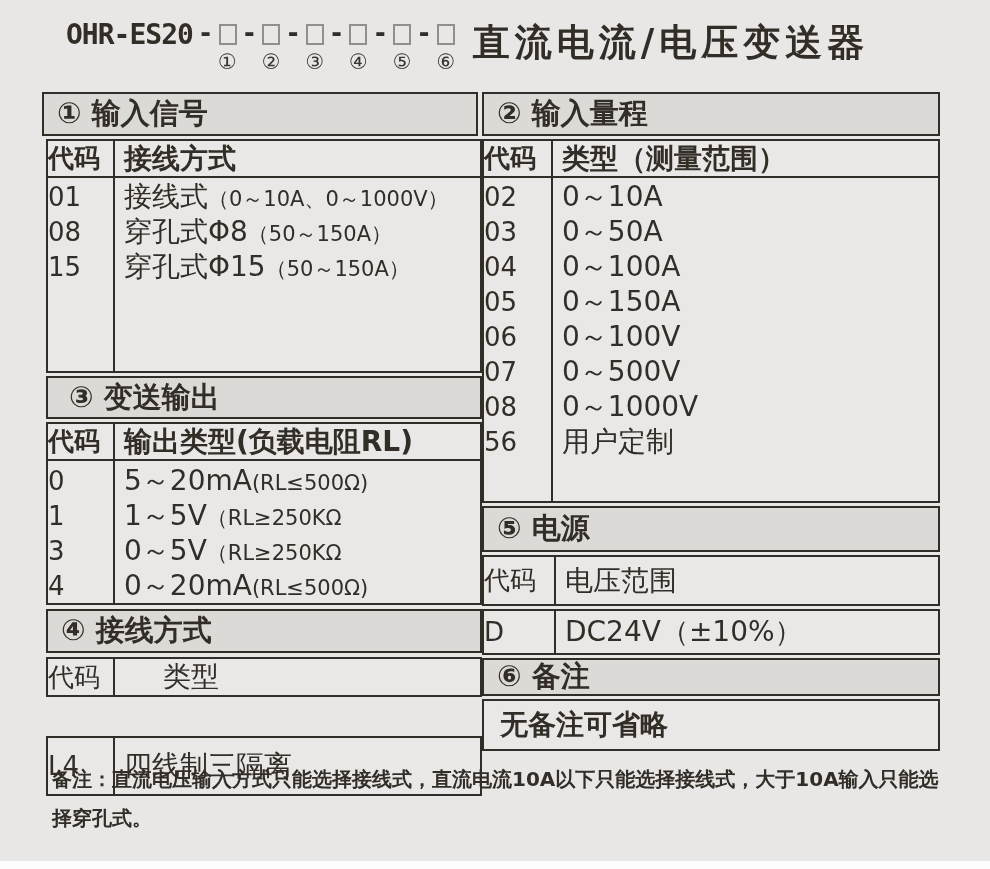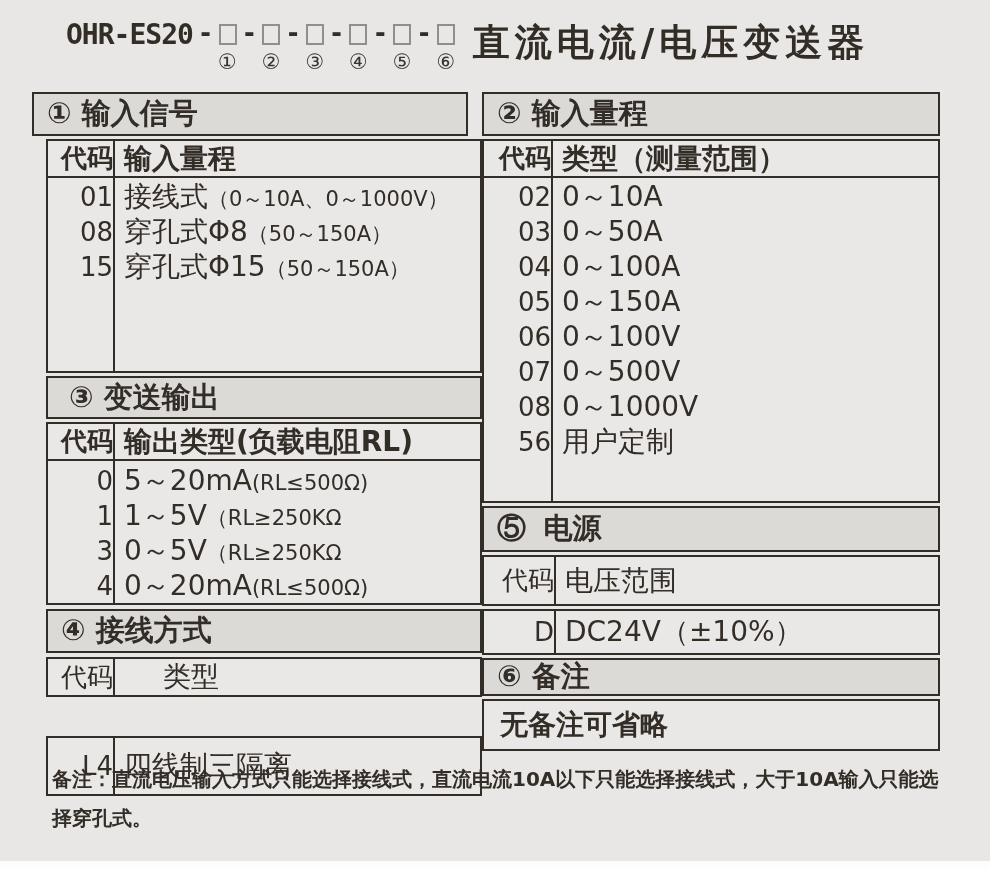--- a/index.html
+++ b/index.html
@@ -21,21 +21,21 @@
          display:flex;align-items:center;padding-left:13px;font-size:29px;font-weight:bold;white-space:nowrap;}
   .sec-b{position:absolute;background:#eae8e6;border:2px solid #332d28;box-sizing:border-box;}
   .vline{position:absolute;top:0;bottom:0;width:2px;background:#332d28;}
   .vl65{left:65px;} .vl67{left:67px;} .vl70{left:70px;}
 
   .subhead{display:flex;align-items:center;height:37px;border-bottom:2px solid #332d28;
            box-sizing:border-box;font-weight:bold;}
   .colhead{font-size:28px;white-space:nowrap;}
   .roww{display:flex;align-items:center;height:35px;font-weight:normal;}
   .fullh{height:100%;}
-  .codec{flex:none;text-align:right;font-size:26px;}
+  .codec{flex:none;text-align:left;font-size:26px;}
   .w65{width:65px;} .w67{width:67px;} .w70{width:70px;}
   .typec{flex:1;padding-left:11px;font-size:28px;white-space:nowrap;}
   .rng{font-size:21px;}
   .pad50{padding-left:50px;}
   .mt1{margin-top:1px;} .mt2{margin-top:2px;}
 
   .remark-body{display:flex;align-items:center;padding-left:16px;font-size:28px;font-weight:bold;}
 
   .footnote{position:absolute;left:52px;top:760px;width:888px;
             font-size:20px;line-height:39px;font-weight:bold;color:#332d28;}
@@ -81,28 +81,28 @@
 
     <span class="dash">-</span>
     <span class="slot">
       <span class="box"></span>
       <span class="slot-num">⑥</span>
     </span>
 
     <span class="product">直流电流/电压变送器</span>
   </div>
 
-  <div class="sec-h" style="left:32px;top:92px;width:436px;height:44px;">
+  <div class="sec-h" style="left:42px;top:92px;width:436px;height:44px;">
     <span>① 输入信号</span>
   </div>
   <div class="sec-b" style="left:46px;top:139px;width:436px;height:234px;">
     <div class="vline vl65"></div>
     <div class="subhead">
       <span class="codec w65 colhead">代码</span>
-      <span class="typec colhead">输入量程</span>
+      <span class="typec colhead">接线方式</span>
     </div>
     <div class="roww mt1">
       <span class="codec w65">01</span>
       <span class="typec"><span>接线式</span><span class="rng">（0～10A、0～1000V）</span></span>
     </div>
     <div class="roww">
       <span class="codec w65">08</span>
       <span class="typec"><span>穿孔式Φ8</span><span class="rng">（50～150A）</span></span>
     </div>
     <div class="roww">
@@ -192,21 +192,21 @@
     <div class="roww">
       <span class="codec w67">08</span>
       <span class="typec">0～1000V</span>
     </div>
     <div class="roww">
       <span class="codec w67">56</span>
       <span class="typec">用户定制</span>
     </div>
   </div>
 
-  <div class="sec-h" style="left:482px;top:506px;width:458px;height:46px;font-family:Liberation Mono, monospace;">
+  <div class="sec-h" style="left:482px;top:506px;width:458px;height:46px;">
     <span>⑤ 电源</span>
   </div>
   <div class="sec-b" style="left:482px;top:555px;width:458px;height:51px;">
     <div class="vline vl70"></div>
     <div class="roww fullh">
       <span class="codec w70 colhead">代码</span>
       <span class="typec colhead">电压范围</span>
     </div>
   </div>
   <div class="sec-b" style="left:482px;top:609px;width:458px;height:46px;">

